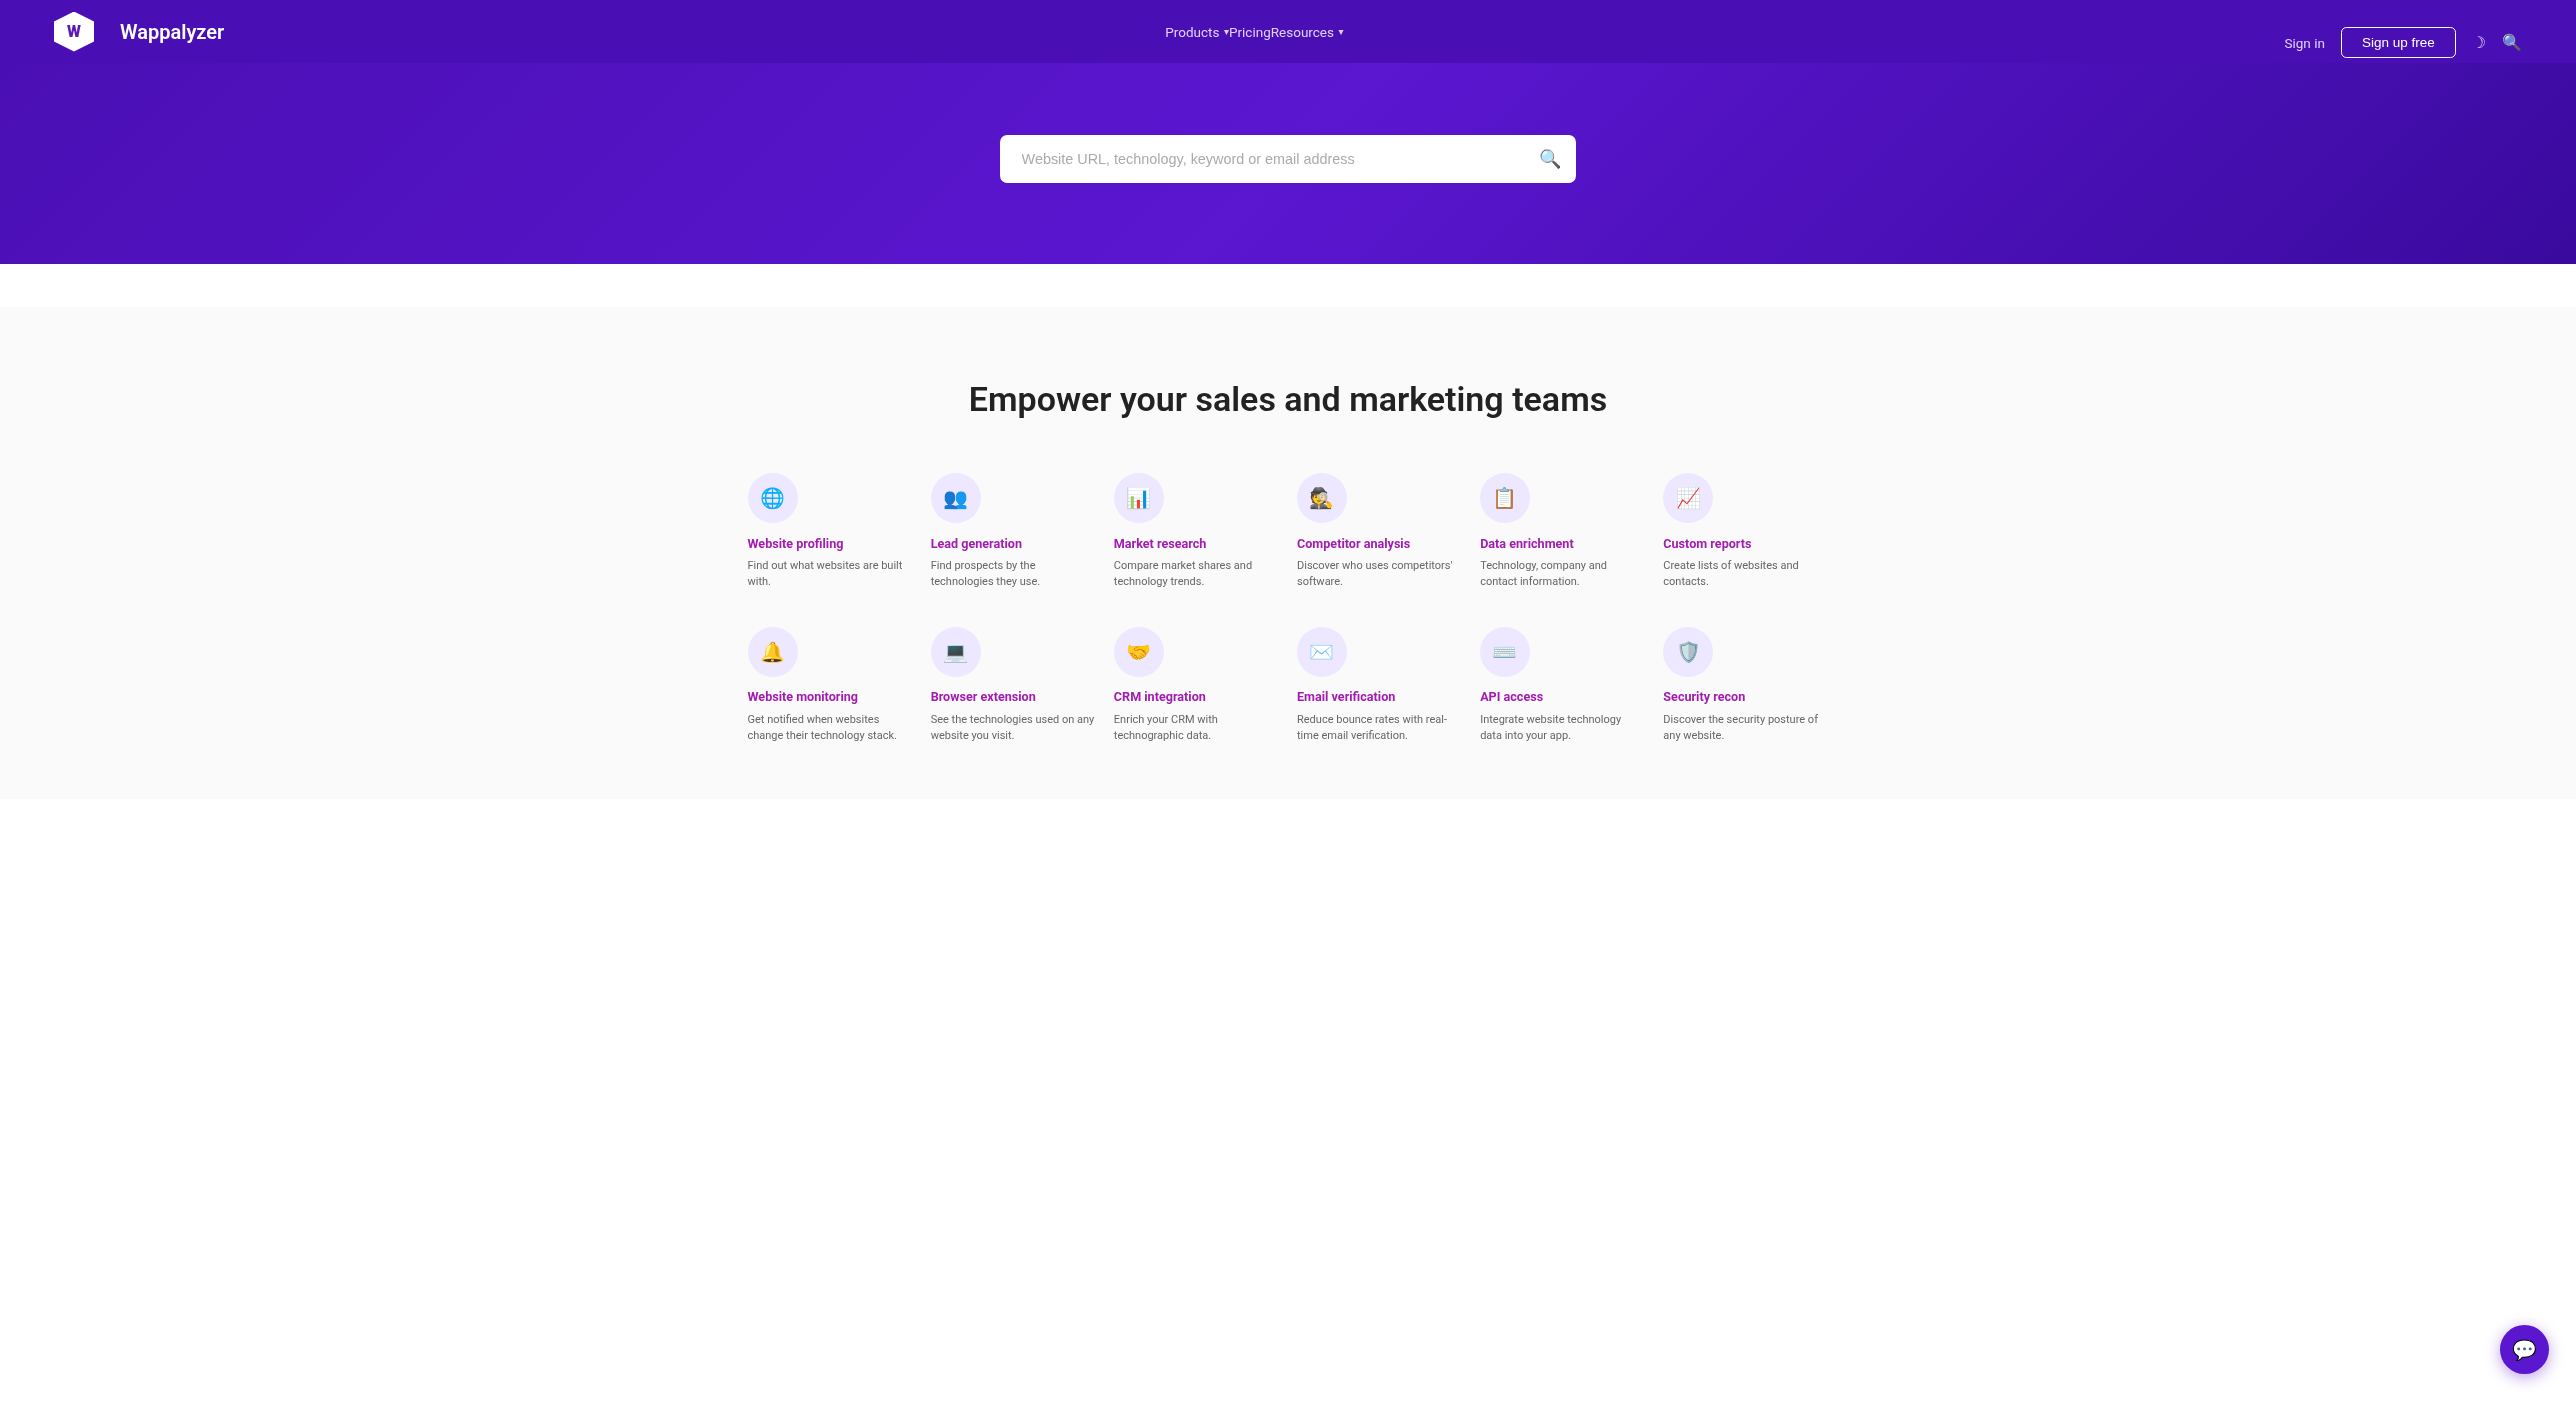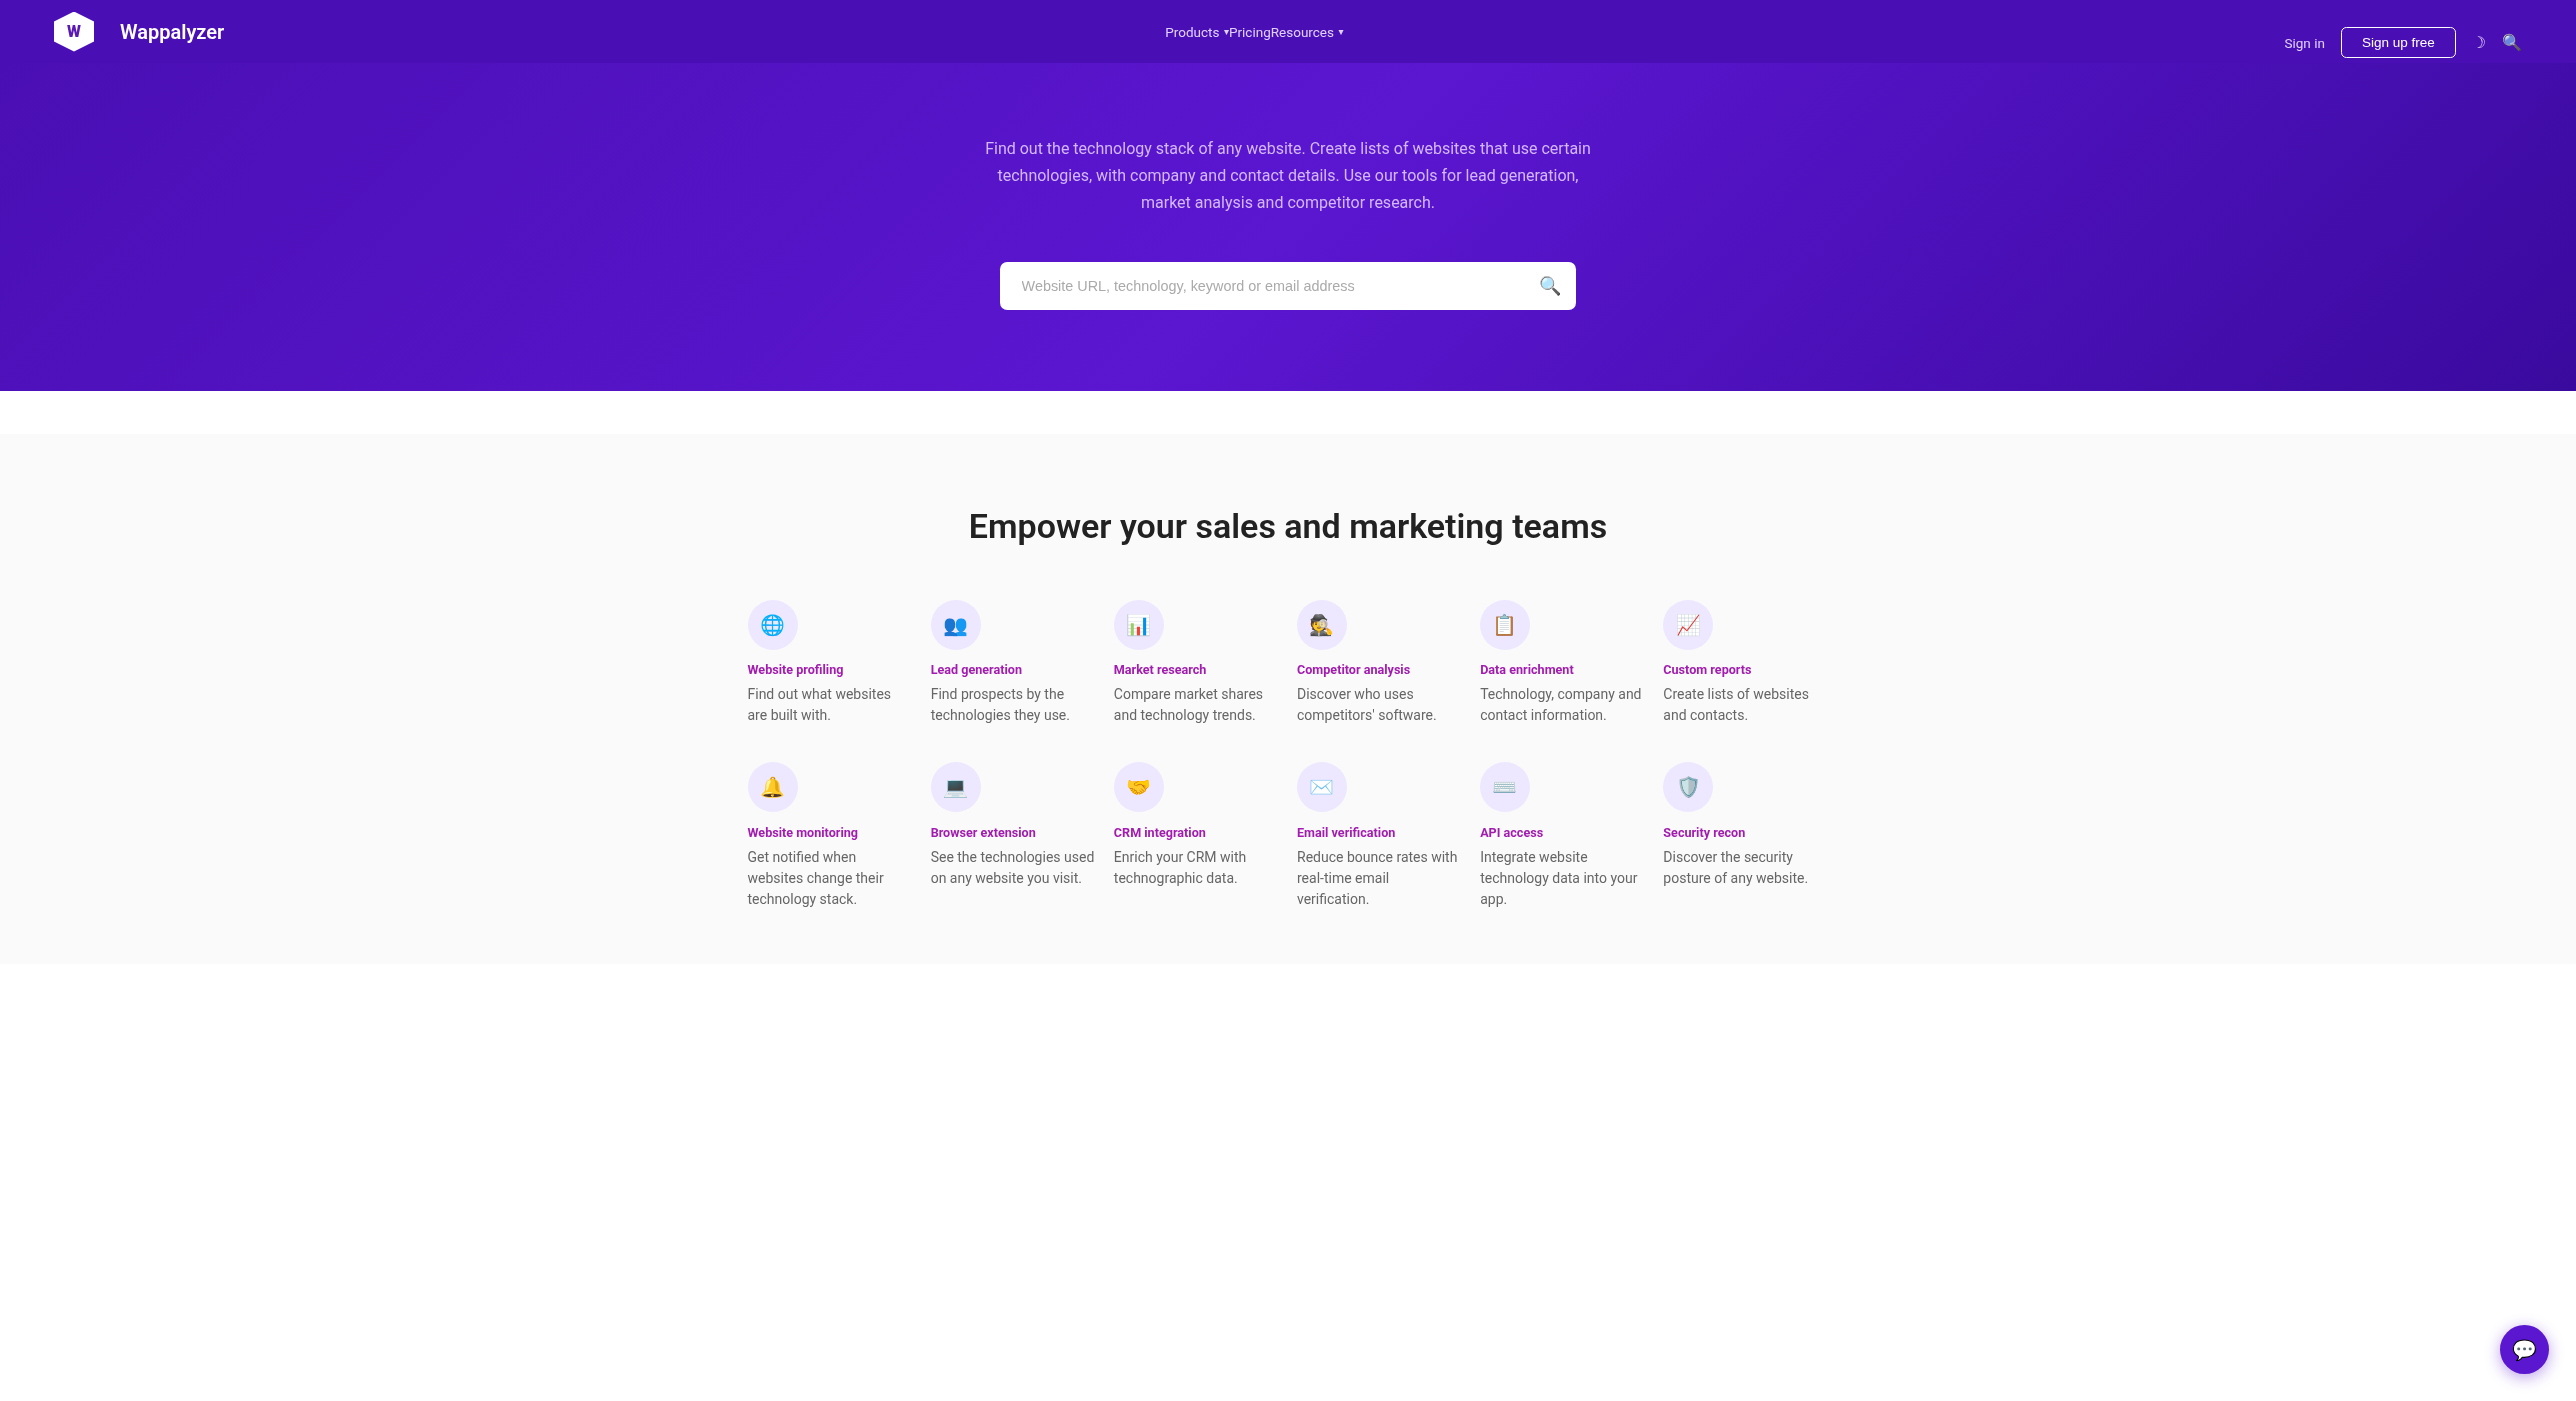--- a/index.html
+++ b/index.html
@@ -112,21 +112,21 @@
       display: flex; align-items: center; justify-content: center;
       margin-bottom: 12.6px;
     }
     .feature-icon { font-size: 20px; color: #5b16d0; }
     .feature-title {
       font-size: 12.6px;
       font-weight: 700;
       color: #a21caf;
       margin-bottom: 7.2px;
     }
-    .feature-desc { font-size: 14px; color: #666; line-height: 1.5; }
+    .feature-desc { font-size: 11px; color: #666; line-height: 1.5; }
 
     
     .chat-btn {
       position: fixed;
       bottom: 27px; right: 27px;
       width: 49px; height: 49px;
       background: #5b16d0;
       border-radius: 50%;
       display: flex; align-items: center; justify-content: center;
       cursor: pointer;
@@ -157,21 +157,20 @@
   </div>
   <div class="navbar-right">
     <span class="signin-link">Sign in</span>
     <button class="signup-btn">Sign up free</button>
     <button class="icon-btn">☽</button>
     <button class="icon-btn">🔍</button>
   </div>
 </nav>
 
 <section class="hero">
-  <p>Find out the technology stack of any website. Create lists of websites that use certain technologies, with company and contact details. Use our tools for lead generation, market analysis and competitor research.</p>
   <div class="search-bar-wrap">
     <input type="text" placeholder="Website URL, technology, keyword or email address" style="">
     <button class="search-icon-btn">🔍</button>
   </div>
 </section>
 
 <section class="features-section">
   <h2>Empower your sales and marketing teams</h2>
   <div class="features-grid" id="features-grid">
       <div class="feature-card">

